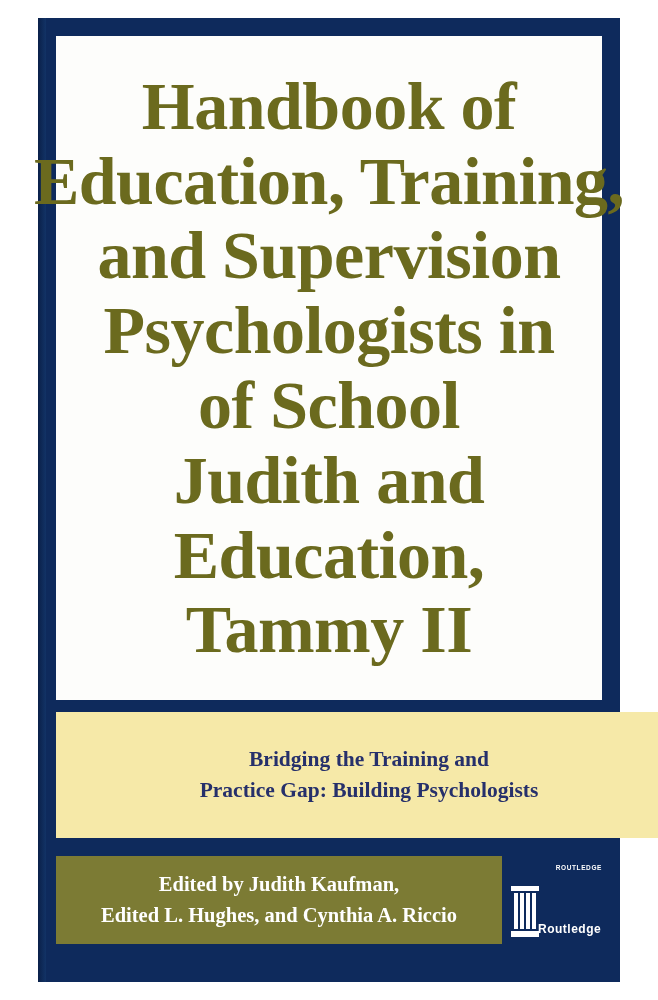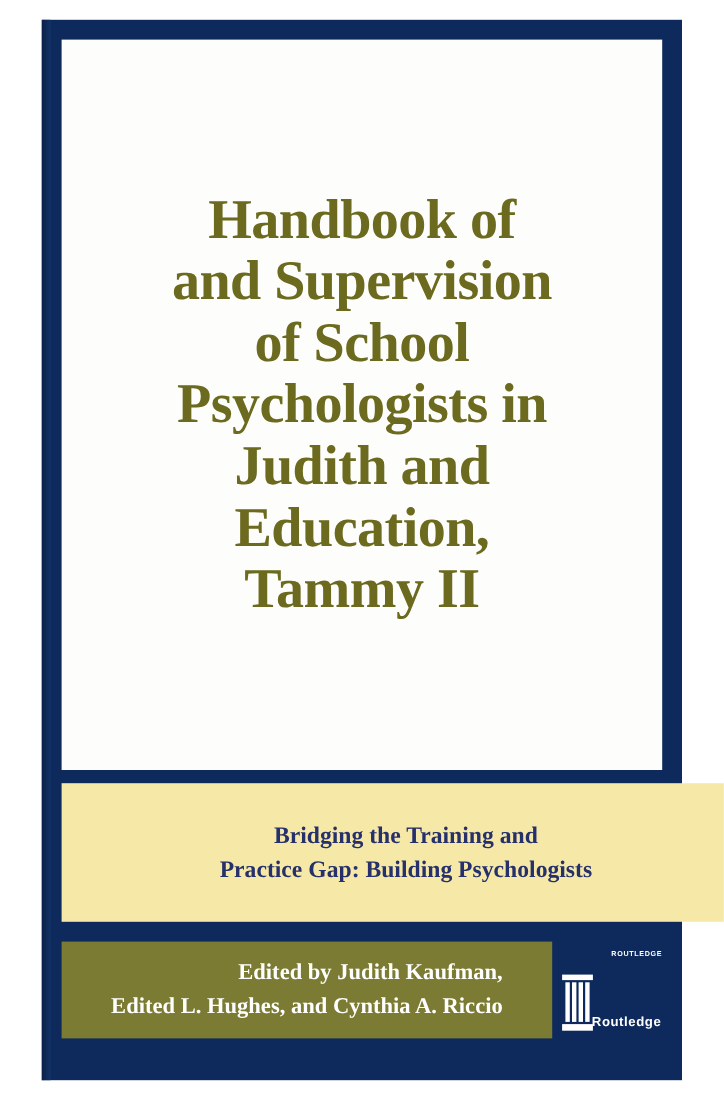--- a/index.html
+++ b/index.html
@@ -52,21 +52,21 @@
     box-sizing: border-box;
     display: flex;
     align-items: center;
     justify-content: center;
     padding: 18px 26px;
   }
 
   .title-text {
     font-family: "Liberation Serif", serif;
     font-weight: bold;
-    font-size: 51px;
+    font-size: 68px;
     line-height: 1.10;
     color: #6b6a1e;
     text-align: center;
     letter-spacing: -0.5px;
   }
   .title-text .ln {
     display: block;
     white-space: nowrap;
   }
 
@@ -109,21 +109,21 @@
     padding: 4px 14px;
   }
   .editors-text {
     font-family: "Liberation Serif", serif;
     font-weight: bold;
     font-size: 20.5px;
     line-height: 1.5;
     color: #ffffff;
     text-align: center;
   }
-  .editors-text .ln { display: block; white-space: nowrap; text-align: right; }
+  .editors-text .ln { display: block; white-space: nowrap; }
 
   
   .publisher-logo {
     position: absolute;
     left: 508px;
     top: 858px;
     width: 96px;
     height: 88px;
   }
   .logo-box {
@@ -165,23 +165,24 @@
 <body>
 
 <div class="book-cover">
 
   <div class="cover-bg"></div>
   <div class="spine-edge"></div>
 
   <div class="title-panel">
     <div class="title-text">
       <span class="ln">Handbook of</span>
+      <span class="ln">Education, Training,</span>
       <span class="ln">and Supervision</span>
+      <span class="ln">Psychologists in</span>
       <span class="ln">of School</span>
-      <span class="ln">Psychologists in</span>
       <span class="ln">Judith and</span>
       <span class="ln">Education,</span>
       <span class="ln">Tammy II</span>
     </div>
   </div>
 
   <div class="subtitle-panel">
     <div class="subtitle-text">
       <span class="ln">Bridging the Training and</span>
       <span class="ln">Practice Gap: Building Psychologists</span>

